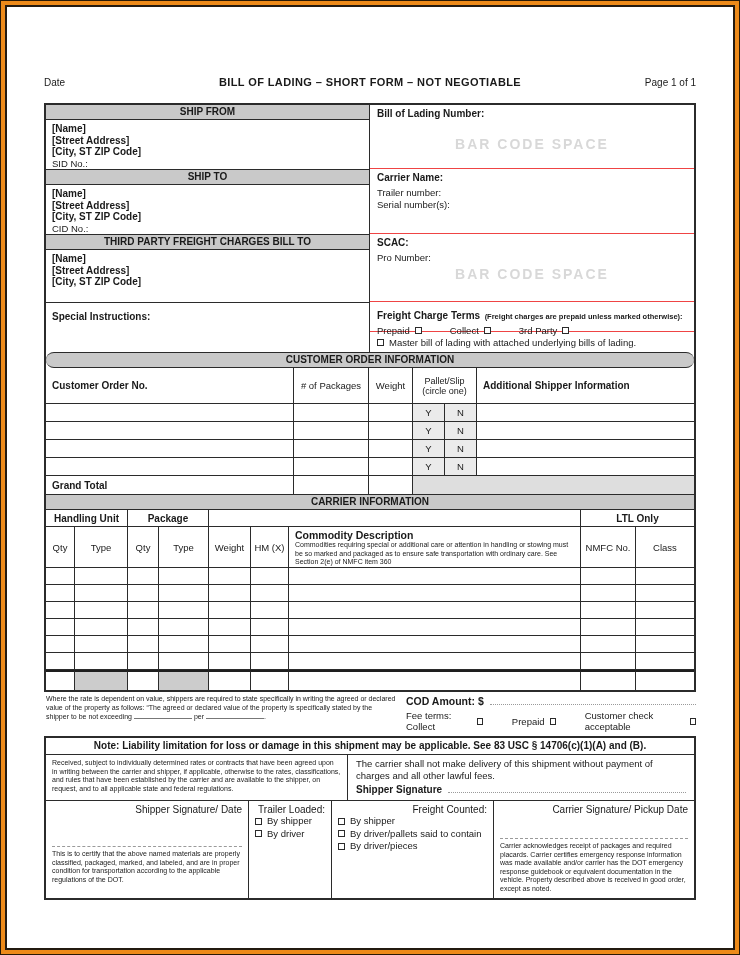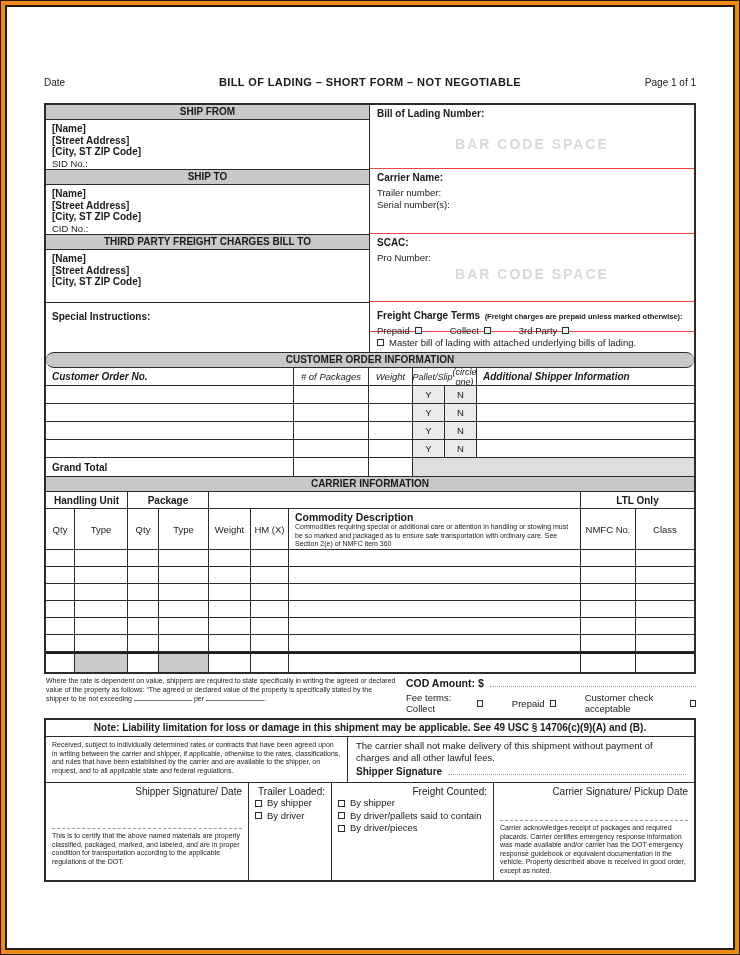--- a/index.html
+++ b/index.html
@@ -36,23 +36,23 @@
   .cb { display:inline-block; width:7px; height:7px; border:1px solid #2b2b2b; background:#fff; }
   .terms-line { font-size:9.5px; margin-top:2px; display:flex; align-items:center; gap:5px; }
   .terms-line .gap { width:18px; }
   .fct-note { font-size:7.5px; font-weight:bold; }
   .master { padding:3px 7px 2px; font-size:9.5px; display:flex; align-items:center; gap:5px; border-bottom:0; }
 
   
   .co-grid { display:grid; grid-template-columns:248px 75px 44px 32px 32px 1fr; }
   .co-grid > div { border-right:1px solid #2b2b2b; border-bottom:1px solid #2b2b2b; }
   .co-grid > div.lastc { border-right:0; }
-  .co-h { font-size:9.5px; display:flex; align-items:center; justify-content:center; text-align:center; height:18px;font-style:italic; }
+  .co-h { font-size:9.5px; display:flex; align-items:center; justify-content:center; text-align:center; height:36px; }
   .co-h.bold { font-weight:bold; font-size:10px; justify-content:flex-start; padding-left:6px; text-align:left; }
-  .co-h.pallet { flex-direction:row; line-height:10px; font-size:9px; }
+  .co-h.pallet { flex-direction:column; line-height:10px; font-size:9px; }
   .co-c { height:18px; font-size:9.5px; display:flex; align-items:center; justify-content:center; }
   .co-c.yn { background:#ebebeb; }
   .co-gt { height:18px; font-size:10px; font-weight:bold; display:flex; align-items:center; padding-left:6px; }
   .co-gray { background:#dedede; }
 
   
   .ca-grid { display:grid; grid-template-columns:29px 53px 31px 50px 42px 38px 1fr 55px 58px; }
   .ca-grid > div { border-right:1px solid #2b2b2b; border-bottom:1px solid #2b2b2b; }
   .ca-grid > div.lastc { border-right:0; }
   .ca-gh { height:17px; font-size:10px; font-weight:bold; display:flex; align-items:center; justify-content:center; }
@@ -328,21 +328,21 @@
           <span>Prepaid</span>
           <span class="cb"></span>
           <span class="gap"></span>
           <span>Customer check acceptable</span>
           <span class="cb"></span>
         </div>
       </div>
     </div>
 
     <div class="note-box">
-      <div class="note-bar">Note: Liability limitation for loss or damage in this shipment may be applicable. See 49 USC § 14706(c)(9)(A) and (B).</div>
+      <div class="note-bar">Note: Liability limitation for loss or damage in this shipment may be applicable. See 83 USC § 14706(c)(1)(A) and (B).</div>
       <div class="legal-row">
         <div class="legal-l">Received, subject to individually determined rates or contracts that have been agreed upon in writing between the carrier and shipper, if applicable, otherwise to the rates, classifications, and rules that have been established by the carrier and are available to the shipper, on request, and to all applicable state and federal regulations.</div>
         <div class="legal-r">
           <div>The carrier shall not make delivery of this shipment without payment of charges and all other lawful fees.</div>
           <div class="ss-line">
             <span>Shipper Signature</span>
             <span class="dotfill"></span>
           </div>
         </div>
       </div>

